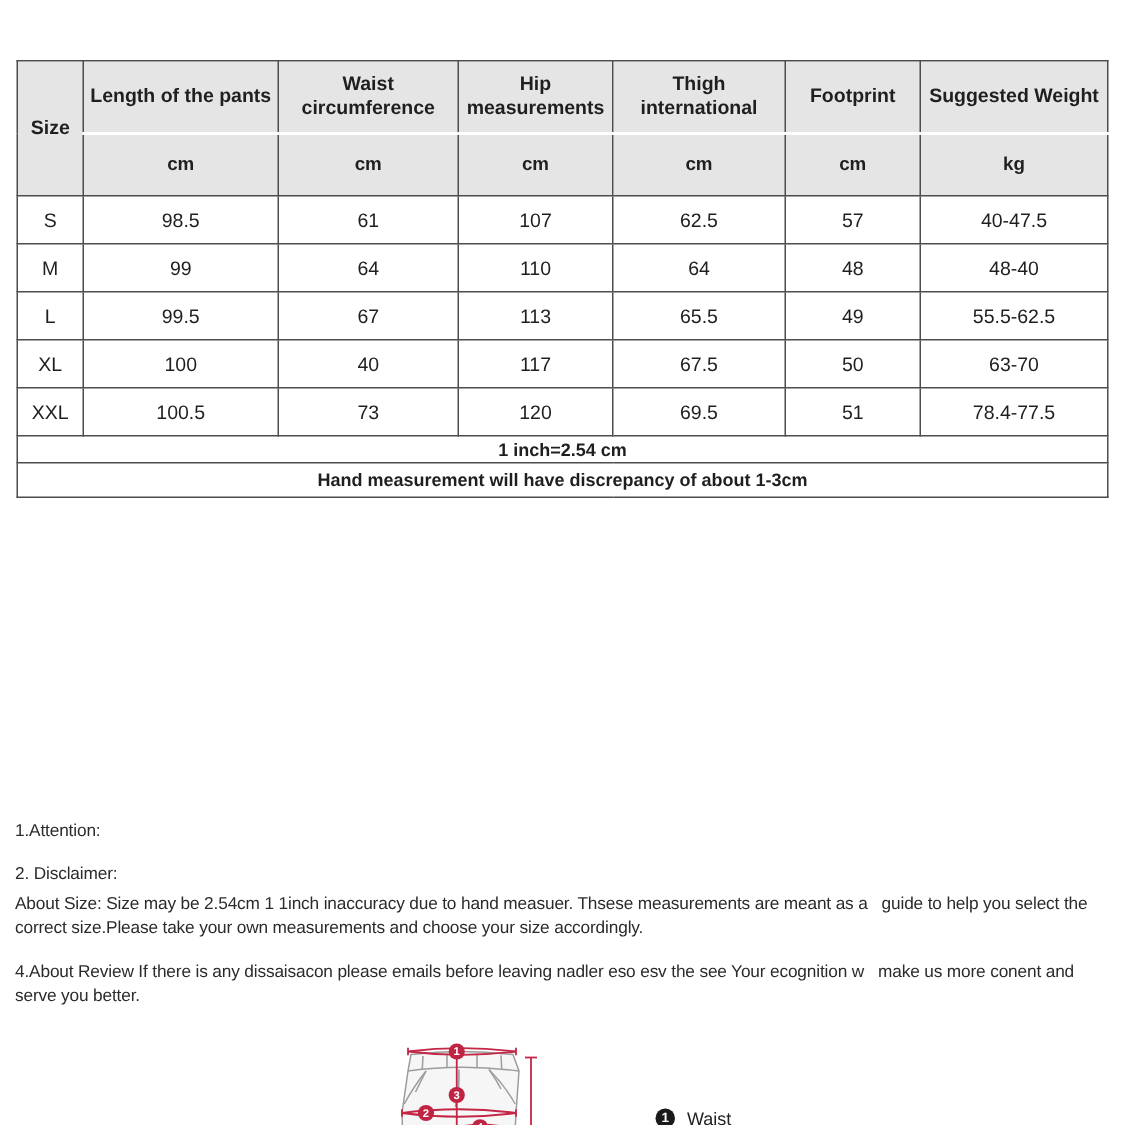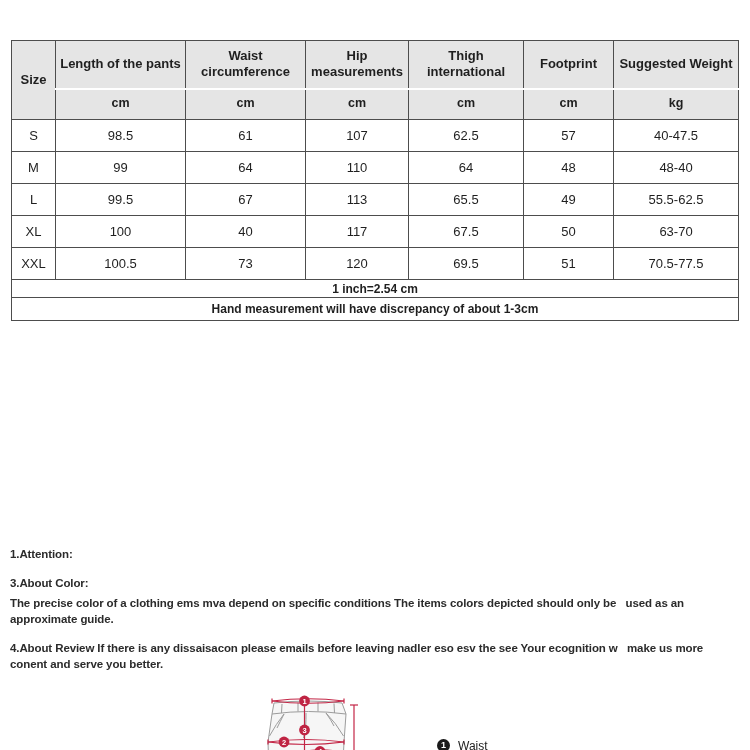--- a/index.html
+++ b/index.html
@@ -12,39 +12,39 @@
   table.size-table{border-collapse:collapse;table-layout:fixed;width:727px;}
   .size-table th,.size-table td{
     border:1px solid #4d4d4d;text-align:center;vertical-align:middle;
     padding:0 2px;font-size:13px;color:#1f1f1f;overflow:hidden;
   }
   .size-table th{background:#e5e5e5;font-weight:bold;line-height:1.25;}
   .size-table th.colhead{border-bottom:2px solid #ffffff;}
   .size-table th.unit{border-top:2px solid #ffffff;font-size:12.5px;}
   .size-table td{background:#ffffff;font-weight:normal;}
   tr.r-head{height:48px;}
-  tr.r-unit{height:31px;}
+  tr.r-unit{height:42px;}
   tr.r-data{height:32px;}
   tr.r-note1{height:18px;}
   tr.r-note2{height:23px;}
   td.note{font-weight:bold;font-size:12px;}
   
   .diagram{position:absolute;left:0;top:340px;width:750px;height:215px;}
   .pants-svg{position:absolute;left:260px;top:352px;}
   .legend{position:absolute;left:437px;top:399px;}
   .legend-row{display:flex;align-items:center;height:13px;margin-bottom:6px;}
   .legend-badge{
     width:13px;height:13px;border-radius:50%;background:#1a1a1a;color:#fff;
     font-size:9px;font-weight:bold;line-height:13px;text-align:center;flex:0 0 13px;
   }
   .legend-label{margin-left:8px;font-size:12px;color:#222;white-space:nowrap;}
   
   .footer-notes{position:absolute;left:10px;top:546px;width:733px;
     font-size:11.5px;line-height:16px;letter-spacing:-0.1px;color:#2b2b2b;}
-  .note-sec{margin:0 0 13px 0;font-weight:bold;}
+  .note-sec{margin:0 0 13px 0;}
   .note-head{margin:0 0 4px 0;}
   .note-body{margin:0;white-space:pre-wrap;}
 </style>
 </head>
 <body>
 
 <div class="canvas">
 
   <div class="table-wrap">
     <table class="size-table">
@@ -112,21 +112,21 @@
           <td>50</td>
           <td>63-70</td>
         </tr>
         <tr class="r-data">
           <td>XXL</td>
           <td>100.5</td>
           <td>73</td>
           <td>120</td>
           <td>69.5</td>
           <td>51</td>
-          <td>70.5-77.5</td>
+          <td>78.4-77.5</td>
         </tr>
 
         <tr class="r-note1">
           <td class="note" colspan="7">1 inch=2.54 cm</td>
         </tr>
         <tr class="r-note2">
           <td class="note" colspan="7">Hand measurement will have discrepancy of about 1-3cm</td>
         </tr>
       </tbody>
     </table>
@@ -191,21 +191,21 @@
       </div>
 
     </div>
   </div>
 
   <div class="footer-notes">
     <div class="note-sec">
       <p class="note-head">1.Attention:</p>
     </div>
     <div class="note-sec">
-      <p class="note-head">3.About Color:</p>
-      <p class="note-body">The precise color of a clothing ems mva depend on specific conditions The items colors depicted should only be   used as an approximate guide.</p>
+      <p class="note-head">2. Disclaimer:</p>
+      <p class="note-body">About Size: Size may be 2.54cm 1 1inch inaccuracy due to hand measuer. Thsese measurements are meant as a   guide to help you select the correct size.Please take your own measurements and choose your size accordingly.</p>
     </div>
     <div class="note-sec">
       <p class="note-body">4.About Review If there is any dissaisacon please emails before leaving nadler eso esv the see Your ecognition w   make us more conent and serve you better.</p>
     </div>
   </div>
 
 </div>
 
 </body></html>

